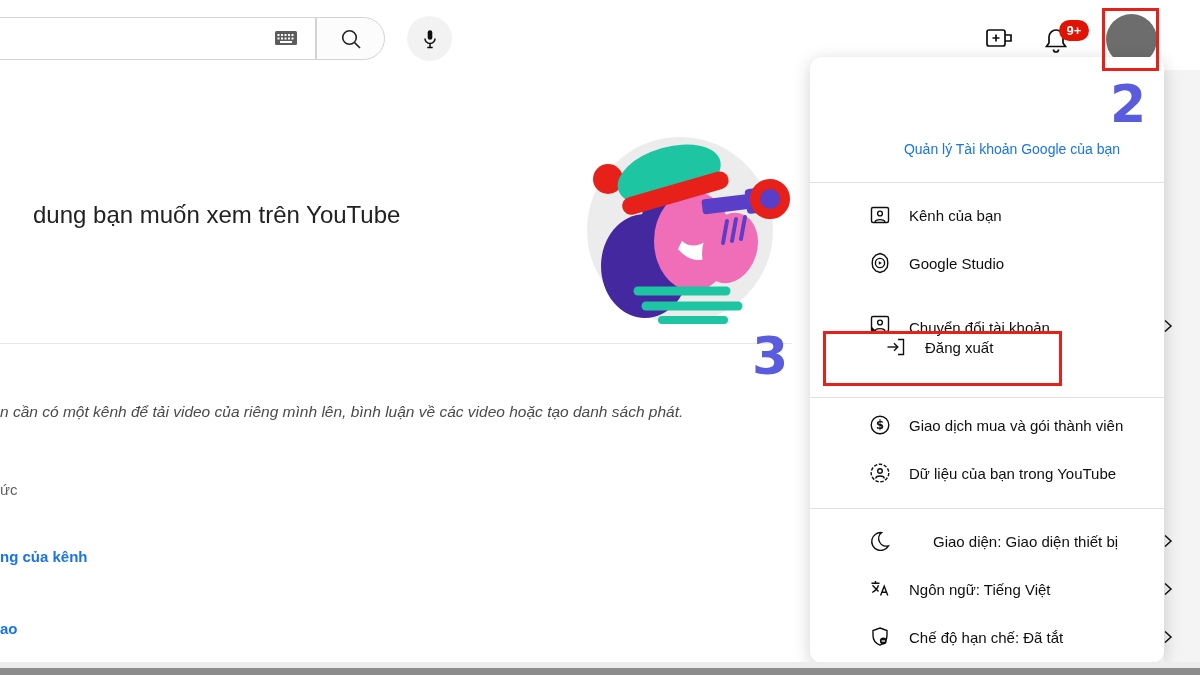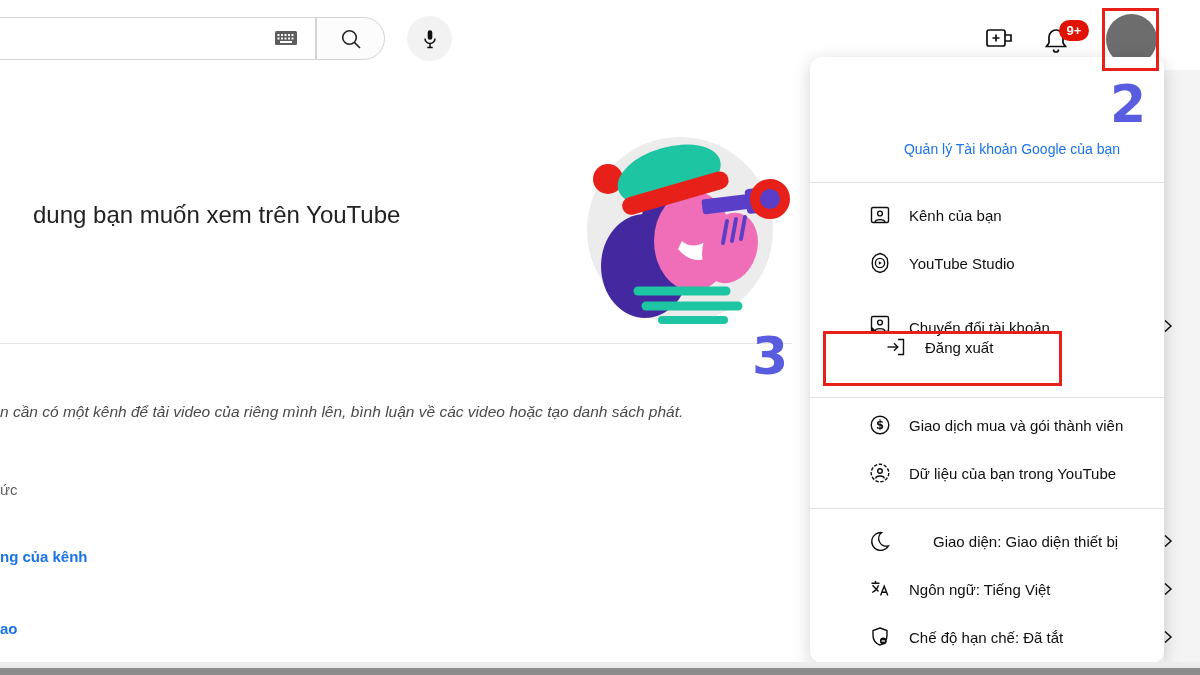--- a/index.html
+++ b/index.html
@@ -181,21 +181,21 @@
     </div>
 
     <div class="menu-row r1">
       <span class="mi">
         <svg width="24" height="24" viewBox="0 0 24 24" fill="none" stroke="#0f0f0f" stroke-width="1.4">
           <path d="M12 2.5l4.2 1.6 3 3.4.6 4.5-.6 4.5-3 3.4-4.2 1.6-4.2-1.6-3-3.4-.6-4.5.6-4.5 3-3.4z"></path>
           <circle cx="12" cy="12" r="4.6"></circle>
           <path d="M10.8 10.2l3 1.8-3 1.8z" fill="#0f0f0f" stroke="none"></path>
         </svg>
       </span>
-      <span class="ml">YouTube Studio</span>
+      <span class="ml">Google Studio</span>
     </div>
 
     <div class="menu-row r2">
       <span class="mi">
         <svg width="24" height="24" viewBox="0 0 24 24" fill="none" stroke="#0f0f0f" stroke-width="1.4">
           <rect x="3.5" y="4.5" width="17" height="15" rx="1.5"></rect>
           <circle cx="12" cy="10.5" r="2.4"></circle>
           <path d="M7.2 19c0-3.2 9.6-3.2 9.6 0"></path>
           <path d="M4 15v4.5h4.5" fill="#0f0f0f" stroke="none"></path>
         </svg>

